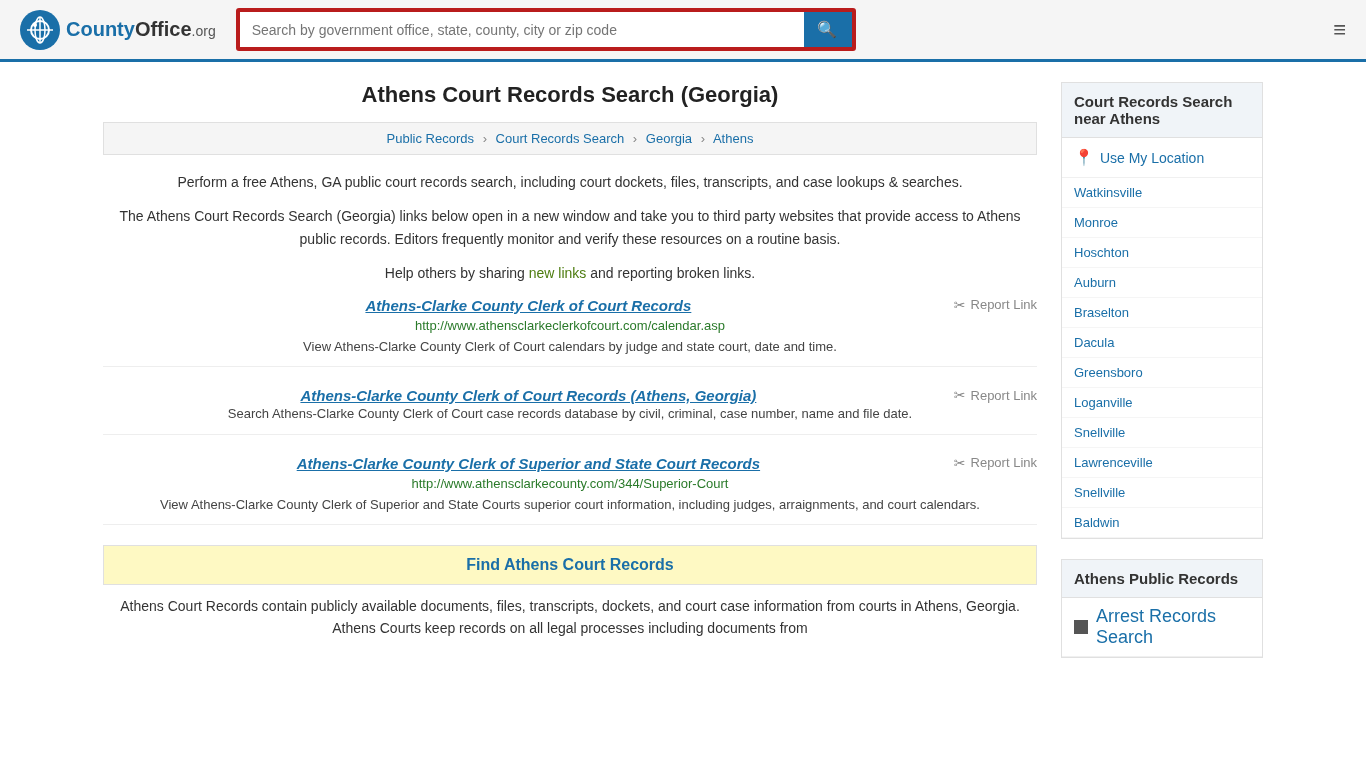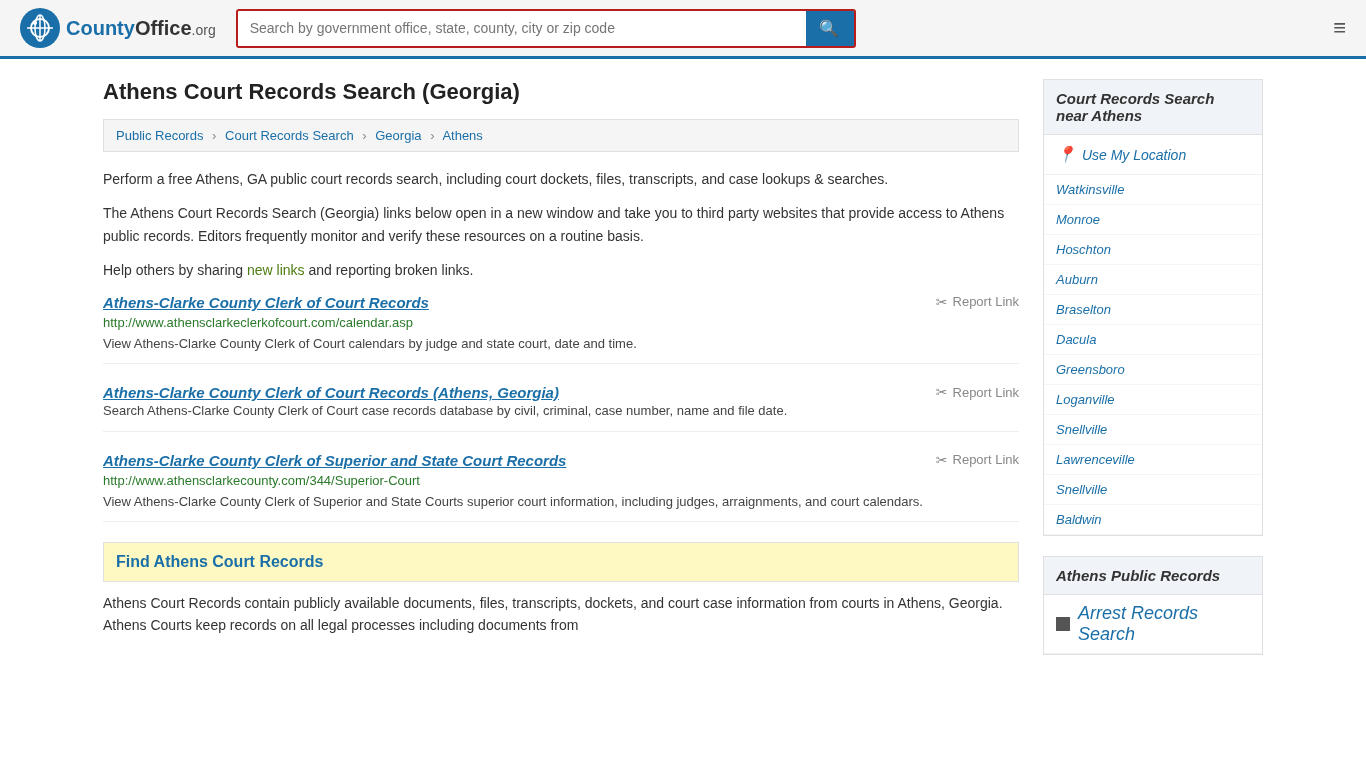--- a/index.html
+++ b/index.html
@@ -37,21 +37,21 @@
       font-size: 20px;
       color: #333;
       font-weight: bold;
     }
     .logo-text span { color: #1a6fa8; }
     .logo-text .org { color: #555; font-weight: normal; font-size: 14px; }
     .search-bar {
       flex: 1;
       max-width: 620px;
       display: flex;
-      border: 2px solid #b91c1c;
+      border: 4px solid #b91c1c;
       border-radius: 3px;
       overflow: hidden;
       background: #84cc16;
     }
     .search-bar input {
       flex: 1;
       padding: 8px 12px;
       border: none;
       outline: none;
       font-size: 14px;
@@ -75,25 +75,25 @@
     
     .container {
       max-width: 1200px;
       margin: 0 auto;
       padding: 20px 20px;
       display: flex;
       gap: 24px;
     }
     .main-content {
       flex: 1;
+      text-align: center;
     }
     .sidebar {
-      width: 220px;
+      width: 202px;
       flex-shrink: 0;
-      font-style: italic;
     }
 
     
     .page-title {
       font-size: 22px;
       font-weight: bold;
       color: #222;
       margin-bottom: 14px;
     }
 

